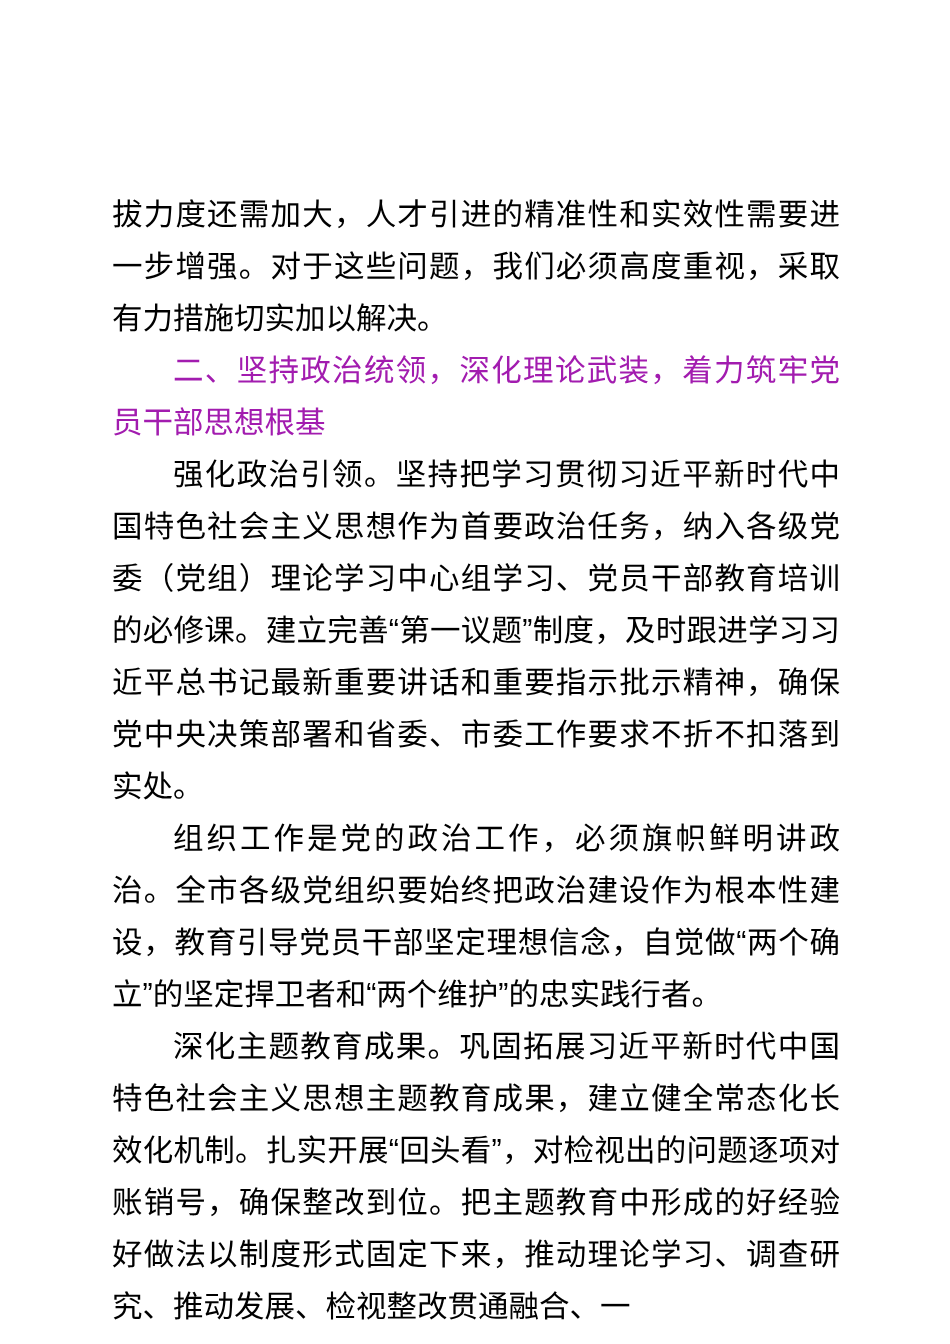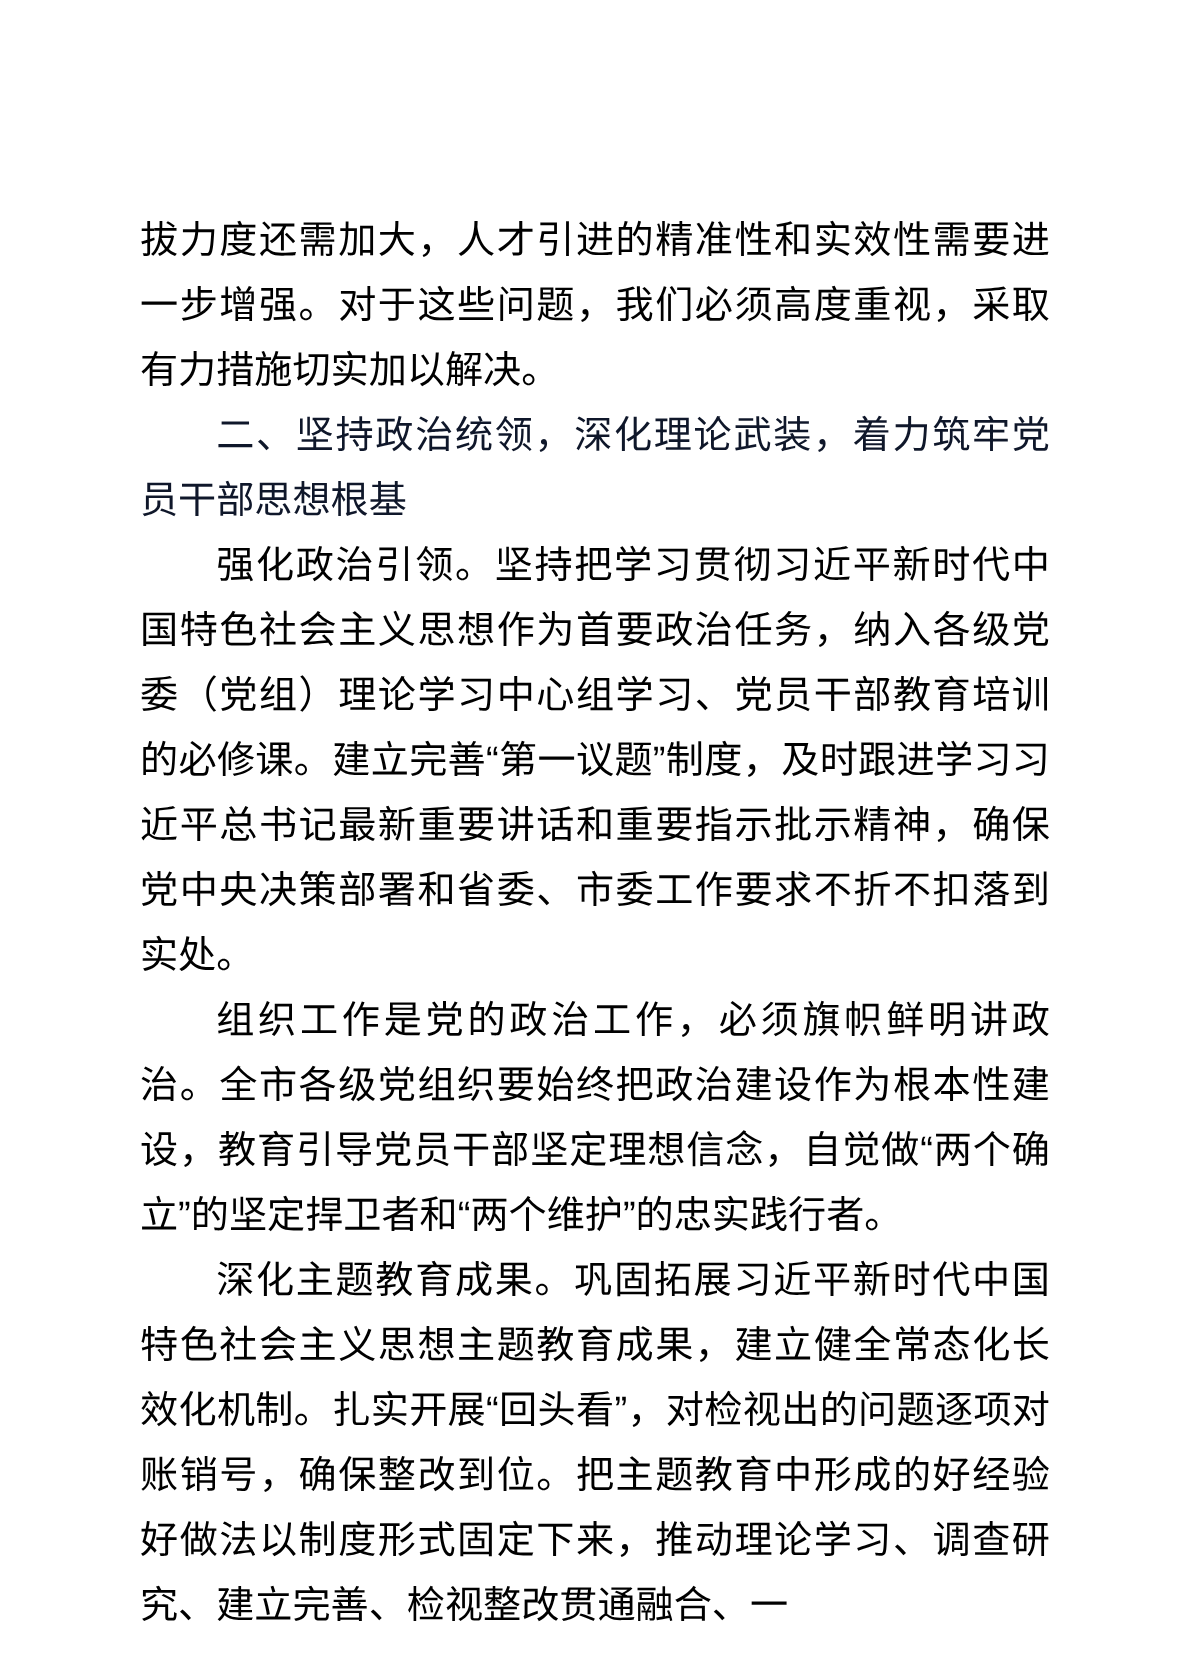--- a/index.html
+++ b/index.html
@@ -15,21 +15,21 @@
     height: 1344px;
     background: #ffffff;
     margin: 0 auto;
     overflow: hidden;
     box-sizing: border-box;
   }
 
   .doc-body {
     position: absolute;
     left: 112px;
-    top: 166px;
+    top: 188px;
     width: 728px;
   }
 
   .para {
     font-family: "Liberation Sans", "DejaVu Sans", sans-serif;
     font-size: 30.5px;
     line-height: 52px;
     color: #000000;
     text-align: justify;
     text-justify: inter-ideograph;
@@ -42,21 +42,21 @@
   }
 
   .para.cont {
     text-indent: 0;
   }
 
   .heading {
     font-family: "Liberation Sans", "DejaVu Sans", sans-serif;
     font-size: 30.5px;
     line-height: 52px;
-    color: #0f172a;
+    color: #a21caf;
     text-align: justify;
     text-justify: inter-ideograph;
     text-indent: 61px;
     margin: 0;
     font-weight: 400;
     word-break: break-all;
   }
 </style>
 </head>
 <body>
@@ -65,16 +65,16 @@
   <div class="doc-body">
 
     <p class="para cont">拔力度还需加大，人才引进的精准性和实效性需要进一步增强。对于这些问题，我们必须高度重视，采取有力措施切实加以解决。</p>
 
     <p class="heading">二、坚持政治统领，深化理论武装，着力筑牢党员干部思想根基</p>
 
     <p class="para">强化政治引领。坚持把学习贯彻习近平新时代中国特色社会主义思想作为首要政治任务，纳入各级党委（党组）理论学习中心组学习、党员干部教育培训的必修课。建立完善“第一议题”制度，及时跟进学习习近平总书记最新重要讲话和重要指示批示精神，确保党中央决策部署和省委、市委工作要求不折不扣落到实处。</p>
 
     <p class="para">组织工作是党的政治工作，必须旗帜鲜明讲政治。全市各级党组织要始终把政治建设作为根本性建设，教育引导党员干部坚定理想信念，自觉做“两个确立”的坚定捍卫者和“两个维护”的忠实践行者。</p>
 
-    <p class="para">深化主题教育成果。巩固拓展习近平新时代中国特色社会主义思想主题教育成果，建立健全常态化长效化机制。扎实开展“回头看”，对检视出的问题逐项对账销号，确保整改到位。把主题教育中形成的好经验好做法以制度形式固定下来，推动理论学习、调查研究、建立完善、检视整改贯通融合、一</p>
+    <p class="para">深化主题教育成果。巩固拓展习近平新时代中国特色社会主义思想主题教育成果，建立健全常态化长效化机制。扎实开展“回头看”，对检视出的问题逐项对账销号，确保整改到位。把主题教育中形成的好经验好做法以制度形式固定下来，推动理论学习、调查研究、推动发展、检视整改贯通融合、一</p>
 
   </div>
 </div>
 
 </body></html>

